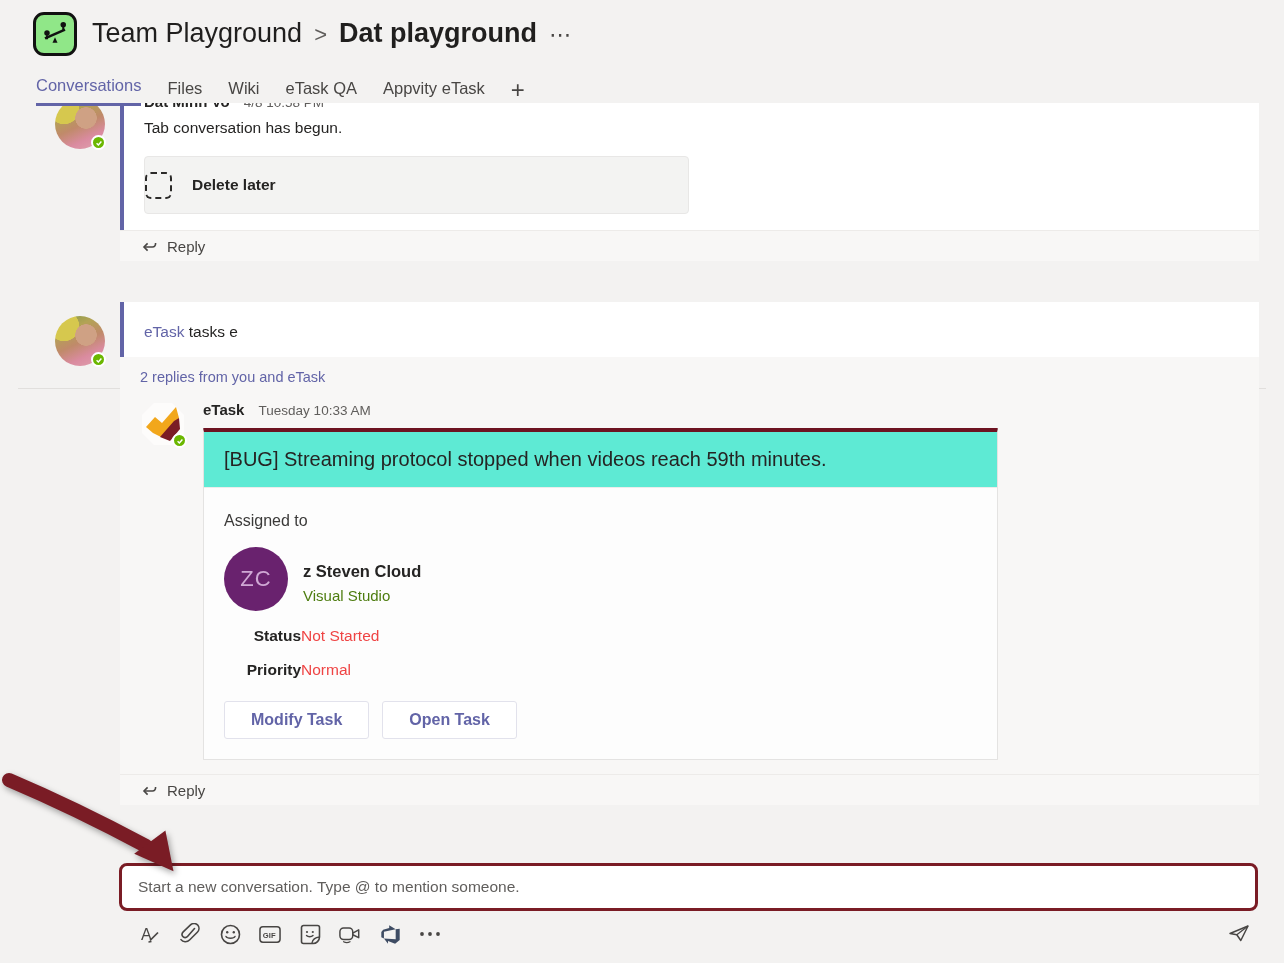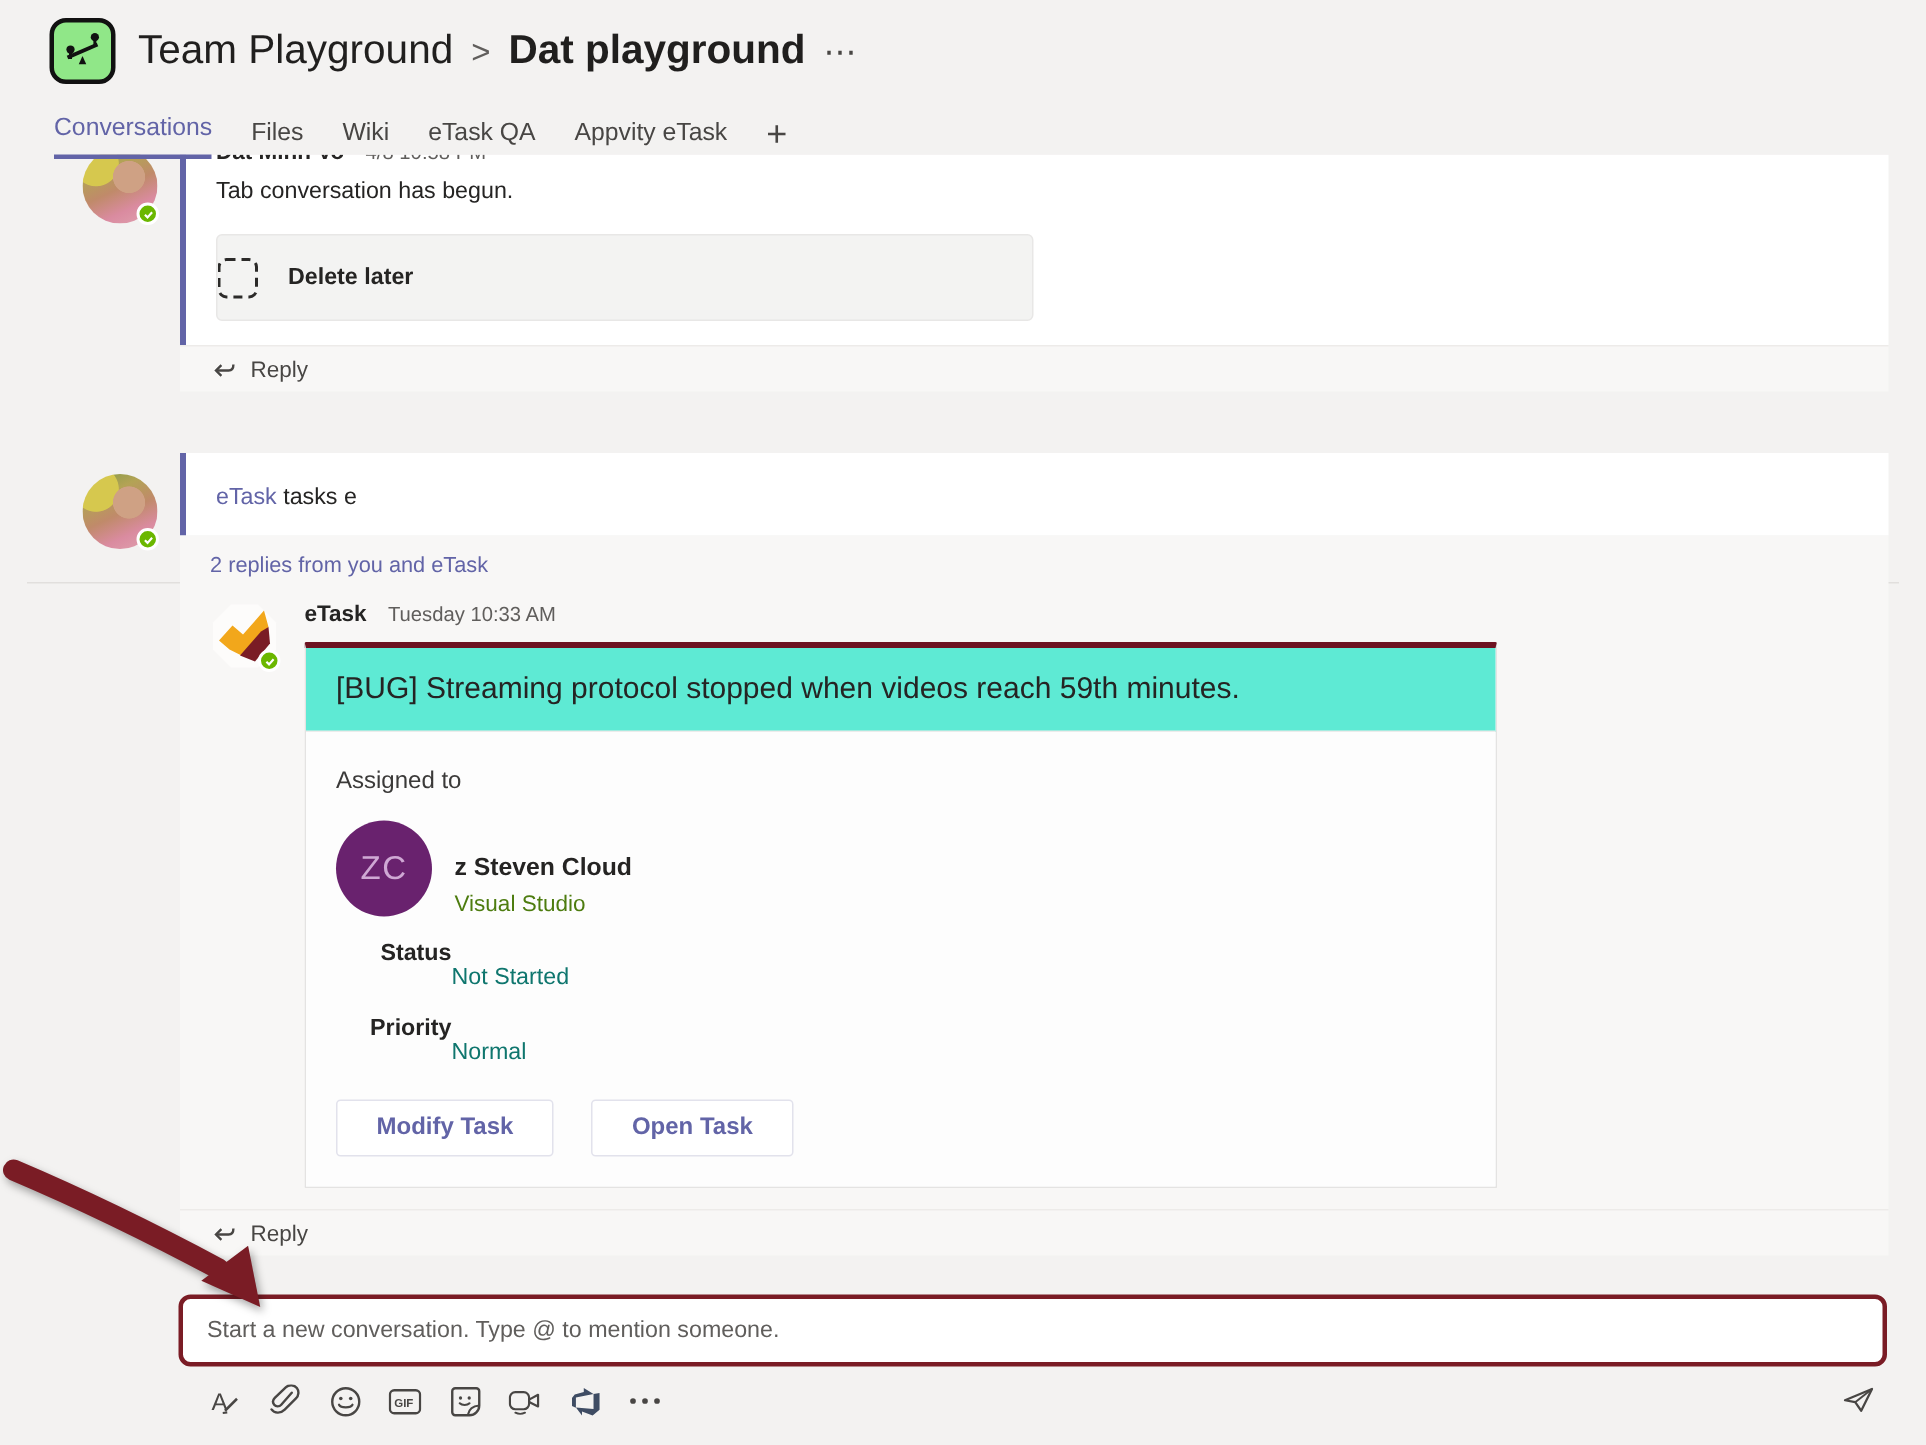--- a/index.html
+++ b/index.html
@@ -65,31 +65,31 @@
   .bot-reply { display:flex; padding-left:20px; margin-top:16px; }
   .bot-avatar { position:relative; width:46px; height:46px; flex:0 0 46px; }
   .bot-content { margin-left:17px; }
 
   .task-card { margin-top:10px; width:795px; background:#fdfdfd; border:1px solid #e4e3e2;
     border-top:4px solid #6d1321; border-radius:1px; }
   .task-title { background:#5eead4; border-bottom:1px solid #ececeb; padding:16px 20px;
     font-size:20px; font-weight:400; color:#252423; }
   .task-body { padding:24px 20px 20px 20px; }
   .assigned-label { font-size:16px; color:#3b3a39; }
-  .assignee { display:flex; margin-top:17px; align-items:flex-end; }
+  .assignee { display:flex; margin-top:17px; align-items:center; }
   .zc-avatar { width:64px; height:64px; border-radius:50%; background:#69226e; color:#cfa8d4;
     font-size:22px; display:flex; align-items:center; justify-content:center; letter-spacing:1px; }
   .assignee-text { margin-left:15px; margin-top:7px; }
   .assignee-name { font-size:16.5px; font-weight:600; color:#252423; }
   .assignee-org { font-size:15px; color:#4d7c0f; margin-top:6px; }
   .kv-row { display:flex; margin-top:16px; font-size:15.5px;text-align:right; }
   .kv-row:first-of-type { margin-top:22px; }
   .kv-label { width:77px; font-weight:700; color:#252423; }
-  .kv-value { color:#0f766e;margin-top:16px; }
-  .card-buttons { display:flex; gap:25px; margin-top:22px; }
+  .kv-value { color:#ef4444; }
+  .card-buttons { display:flex; gap:13px; margin-top:22px; }
   .card-btn { background:#fff; border:1px solid #e2e2ec; border-radius:3px; padding:9px 26px;
     font-size:16px; font-weight:600; color:#6264a7; cursor:pointer; font-family:inherit; }
 
   
   .compose-box { position:absolute; left:119px; top:863px; width:1139px; height:48px;
     background:#fff; border:3px solid #7a1c25; border-radius:8px; display:flex; align-items:center; }
   .compose-input { border:none; outline:none; width:100%; margin:0 16px; font-size:15.5px;
     color:#252423; font-family:inherit; background:transparent; }
   .compose-input::placeholder { color:#605e5c; opacity:1; }
   .compose-toolbar { position:absolute; left:139px; top:922px; display:flex; gap:18px; align-items:center; }

